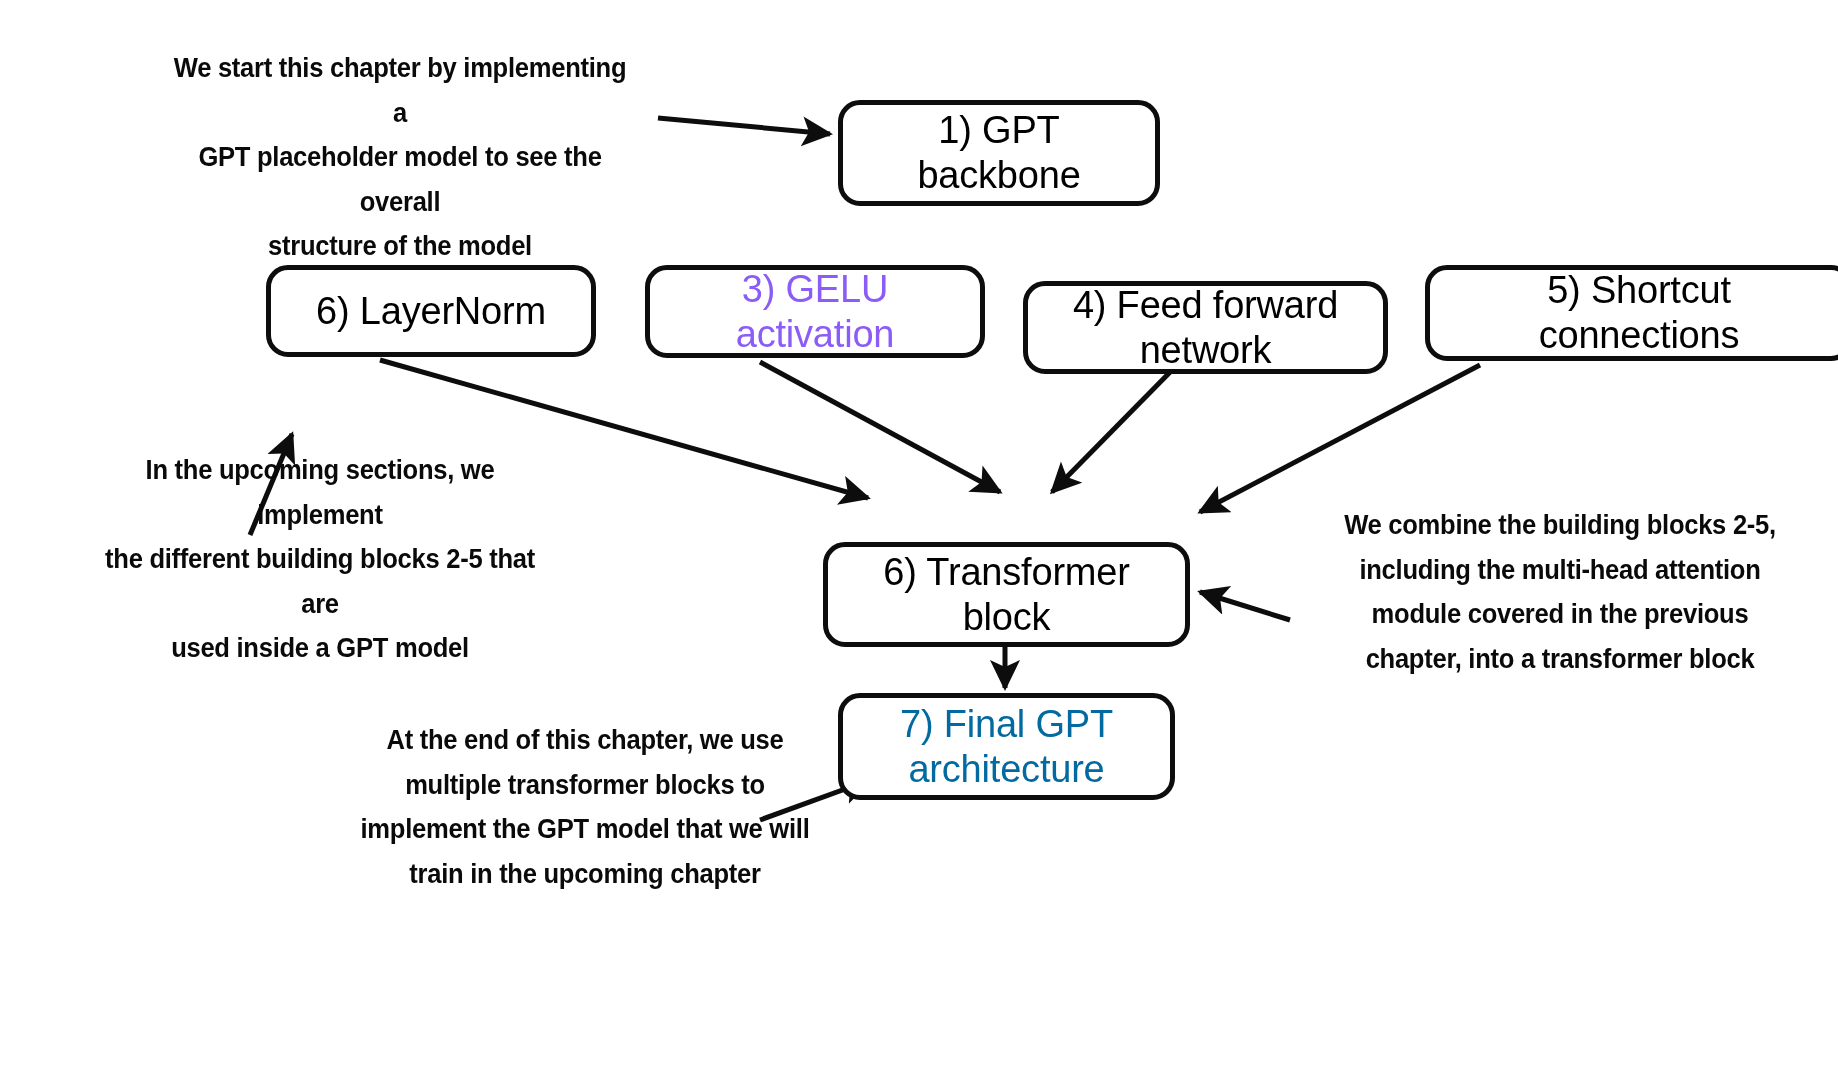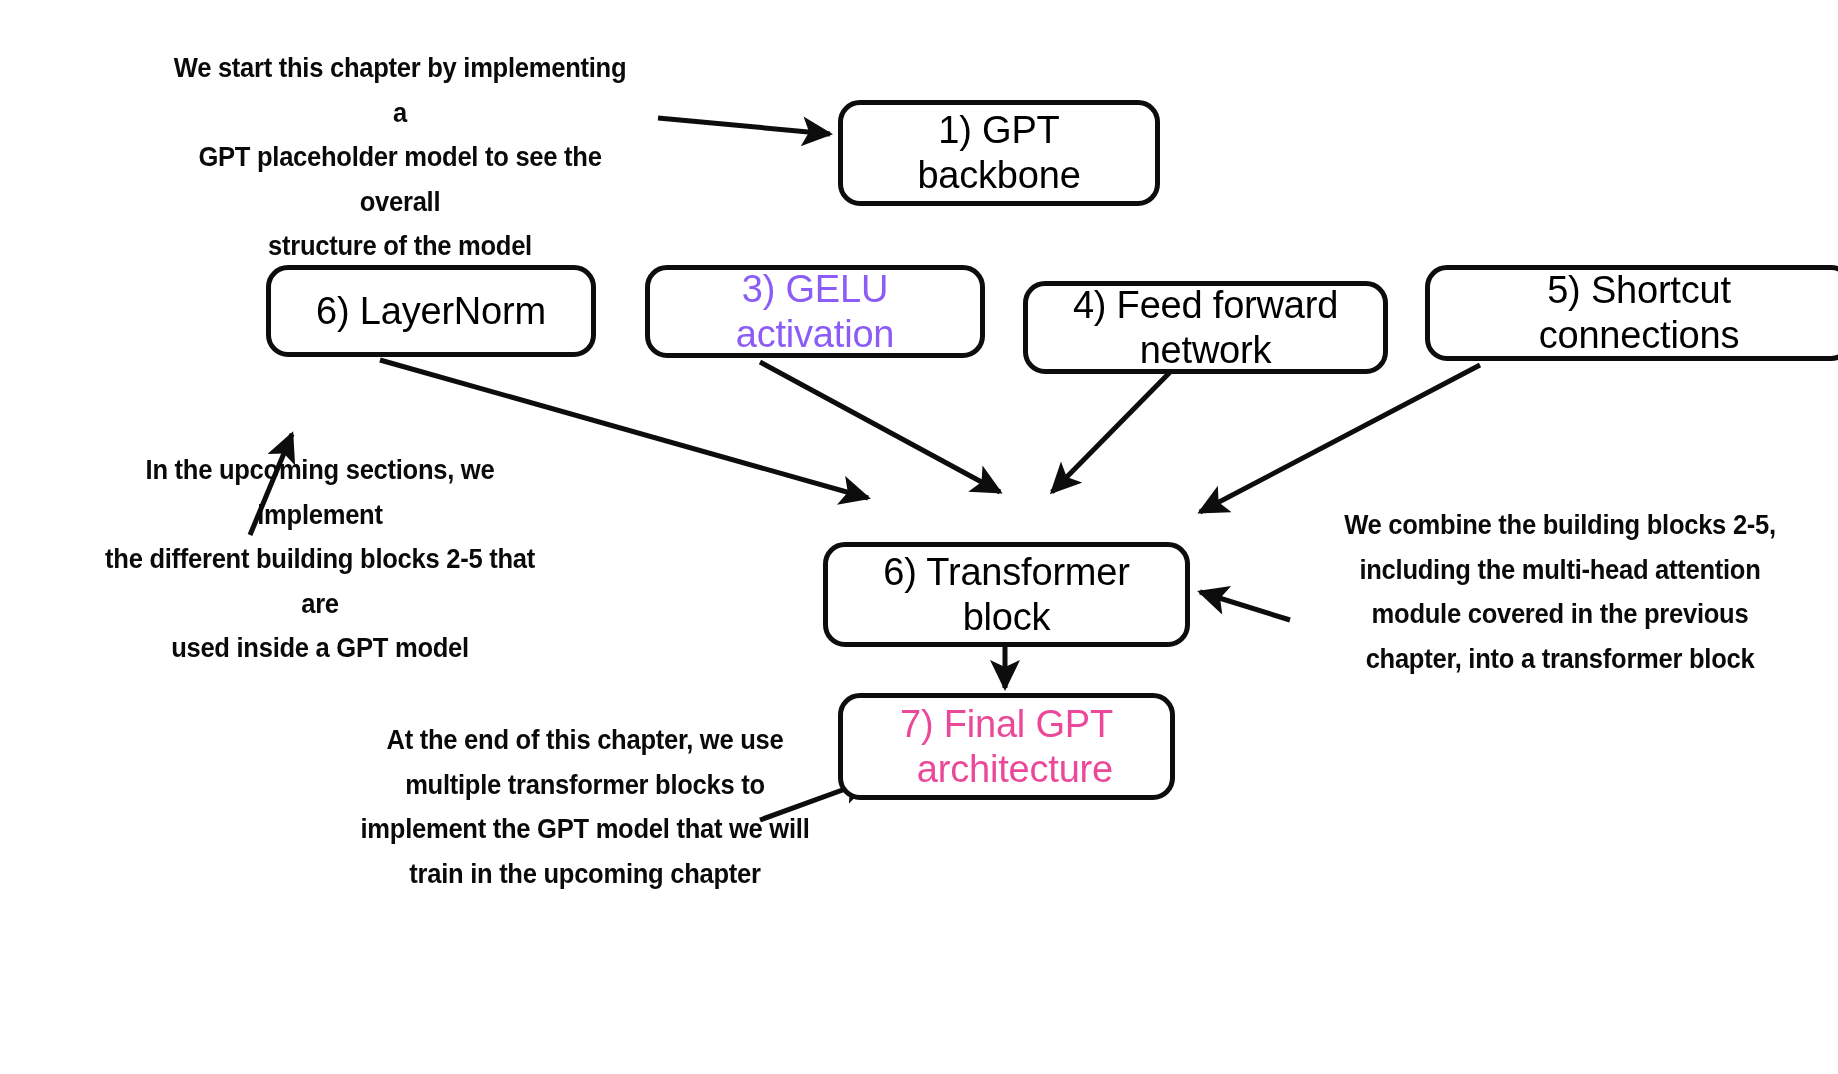--- a/index.html
+++ b/index.html
@@ -89,21 +89,21 @@
 backbone</div>
       <div class="node" style="left: 266px; top: 265px; width: 330px; height: 92px; border-color: rgb(13, 13, 13); color: rgb(0, 0, 0);">6) LayerNorm</div>
       <div class="node" style="left: 645px; top: 265px; width: 340px; height: 93px; border-color: rgb(13, 13, 13); color: #8b5cf6;">3) GELU
 activation</div>
       <div class="node" style="left: 1023px; top: 265px; width: 365px; height: 93px; border-color: rgb(13, 13, 13); color: rgb(0, 0, 0); margin-top: 16px;">4) Feed forward
 network</div>
       <div class="node" style="left: 1425px; top: 265px; width: 428px; height: 96px; border-color: rgb(13, 13, 13); color: rgb(0, 0, 0);">5) Shortcut
 connections</div>
       <div class="node" style="left: 823px; top: 502px; width: 367px; height: 105px; border-color: rgb(13, 13, 13); color: rgb(0, 0, 0); margin-top: 40px;">6) Transformer
 block</div>
-      <div class="node" style="left: 838px; top: 693px; width: 337px; height: 107px; border-color: rgb(13, 13, 13); color: #ec4899; text-align: right;">7) Final GPT
+      <div class="node" style="left: 838px; top: 693px; width: 337px; height: 107px; border-color: rgb(13, 13, 13); color: #0369a1;">7) Final GPT
 architecture</div>
     </div>
   <div id="annotation-layer">
       <div class="annotation" style="left: 150px; top: 46px; width: 500px;">We start this chapter by implementing a
 GPT placeholder model to see the overall
 structure of the model</div>
       <div class="annotation" style="left: 70px; top: 448px; width: 500px;">In the upcoming sections, we implement
 the different building blocks 2-5 that are
 used inside a GPT model</div>
       <div class="annotation" style="left: 1300px; top: 503px; width: 520px;">We combine the building blocks 2-5,

